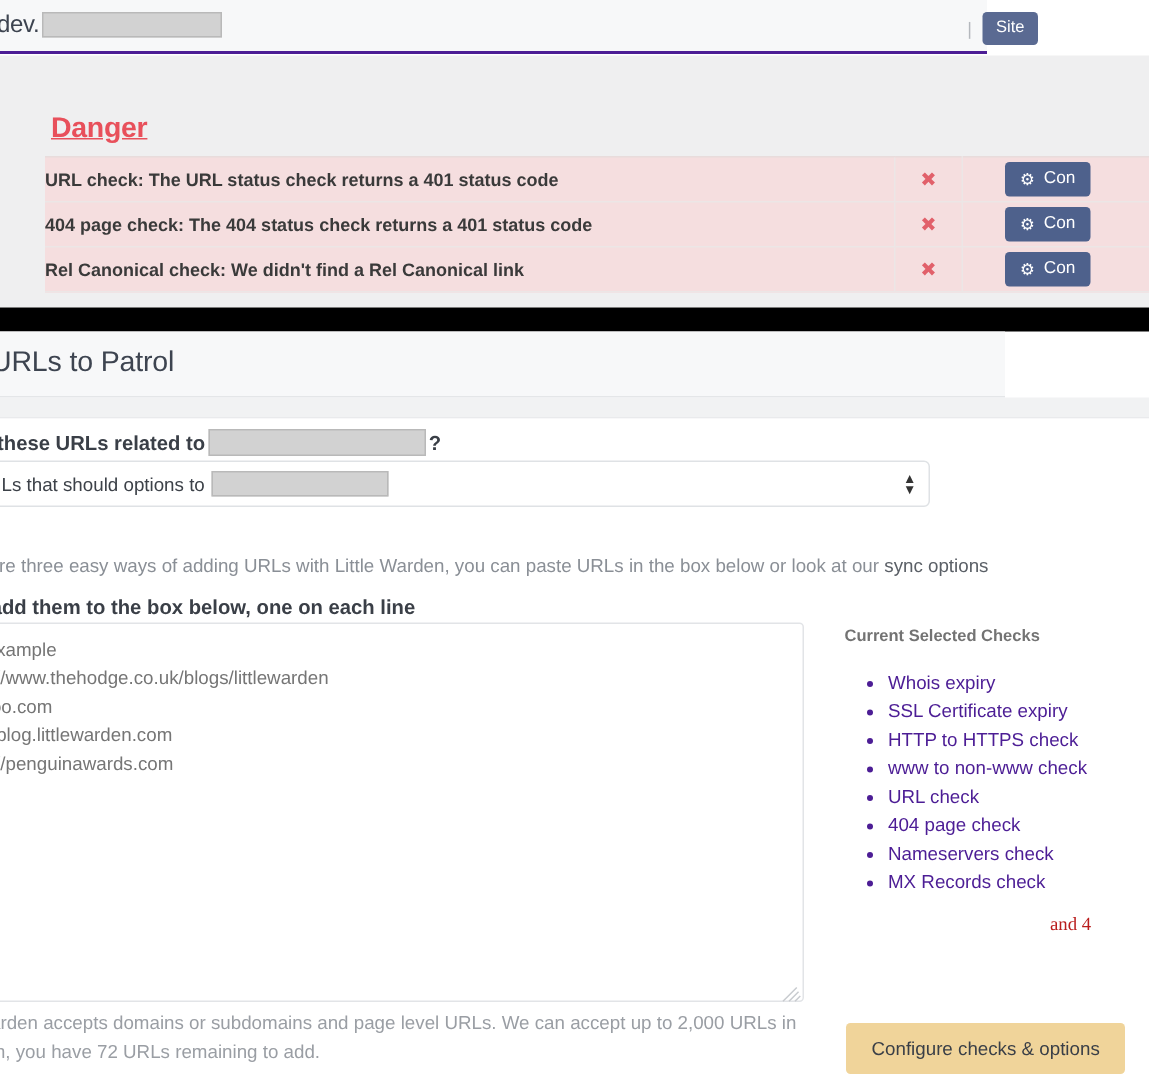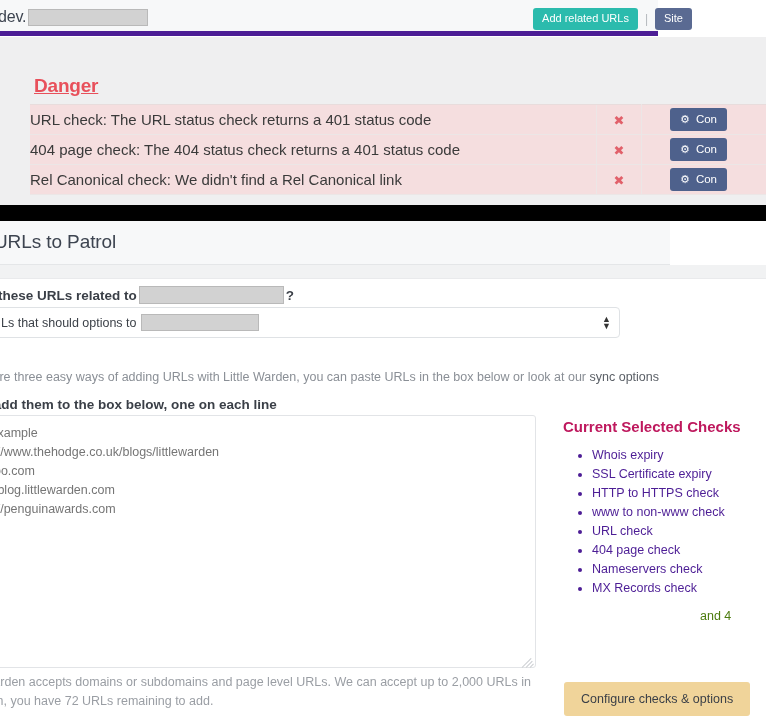--- a/index.html
+++ b/index.html
@@ -12,21 +12,21 @@
     font-family: "Liberation Sans", sans-serif;
     color: #333;
   }
 
   
   .topbar {
     position: absolute;
     left: 0; top: 0;
     width: 658px; height: 36px;
     background: #f7f8f9;
-    border-bottom: 5px solid #4c1d95;
+    border-bottom: 2px solid #4c1d95;
     box-sizing: border-box;
   }
   .topbar-title {
     position: absolute;
     left: -2px; top: 8px;
     font-size: 16px;
     color: #3d4450;
     letter-spacing: -0.2px;
   }
   .redact {
@@ -102,23 +102,24 @@
   .alert-table td {
     background: #f5dedf;
     border-top: 1px solid #a3a3a3;
     border-bottom: 1px solid #ece6e6;
     padding: 0;
     vertical-align: middle;
   }
   .alert-table tr:first-child td { border-top: 1px solid #e8dcdc; }
   .cell-msg {
     padding-left: 12px;
-    font-size: 15px;
+    font-size: 12px;
     color: #3a3a3a;
     white-space: nowrap;
+    font-weight: bold;
   }
   .cell-x {
     width: 44px;
     text-align: center;
     border-left: 1px solid #ece6e6;
     border-right: 1px solid #ece6e6;
   }
   .x-icon {
     color: #e1606a;
     font-size: 13px;
@@ -283,42 +284,43 @@
     width: 560px;
     font-size: 12.5px;
     color: #9a9ea4;
     line-height: 19px;
   }
 
   
   .checks-title {
     position: absolute;
     left: 563px; top: 418px;
-    font-size: 15px;
-    font-weight: bold;
-    color: #be185d;
+    font-size: 11px;
+    font-weight: bold;
+    color: #737373;
     white-space: nowrap;
   }
   .checks-list {
     position: absolute;
     left: 563px; top: 446px;
     margin: 0;
     padding-left: 29px;
     list-style: disc;
     font-size: 12.5px;
     color: #4c1d95;
     line-height: 19px;
   }
   .checks-list li { white-space: nowrap; }
   .and-more {
     position: absolute;
     left: 700px; top: 609px;
     font-size: 12.5px;
-    color: #4d7c0f;
-    white-space: nowrap;
+    color: #b91c1c;
+    white-space: nowrap;
+    font-family: Liberation Serif, serif;
   }
   .btn-configure-options {
     position: absolute;
     left: 564px; top: 650px;
     background: #f0d49a;
     border: none;
     border-radius: 3px;
     padding: 10px 17px;
     font-size: 12.5px;
     color: #3a3f47;
@@ -329,21 +331,20 @@
   }
 </style>
 </head>
 <body>
 
 <div class="topbar">
   <div class="topbar-title">
     <span>dev.</span><span class="redact redact-title"></span>
   </div>
   <div class="topbar-actions">
-    <button class="btn-teal">Add related URLs</button>
     <span class="sep-pipe">|</span>
     <button class="btn-slate">Site</button>
   </div>
 </div>
 
 <div class="danger-zone">
   <div class="danger-heading">Danger</div>
   <table class="alert-table">
     <tbody>
       <tr>

